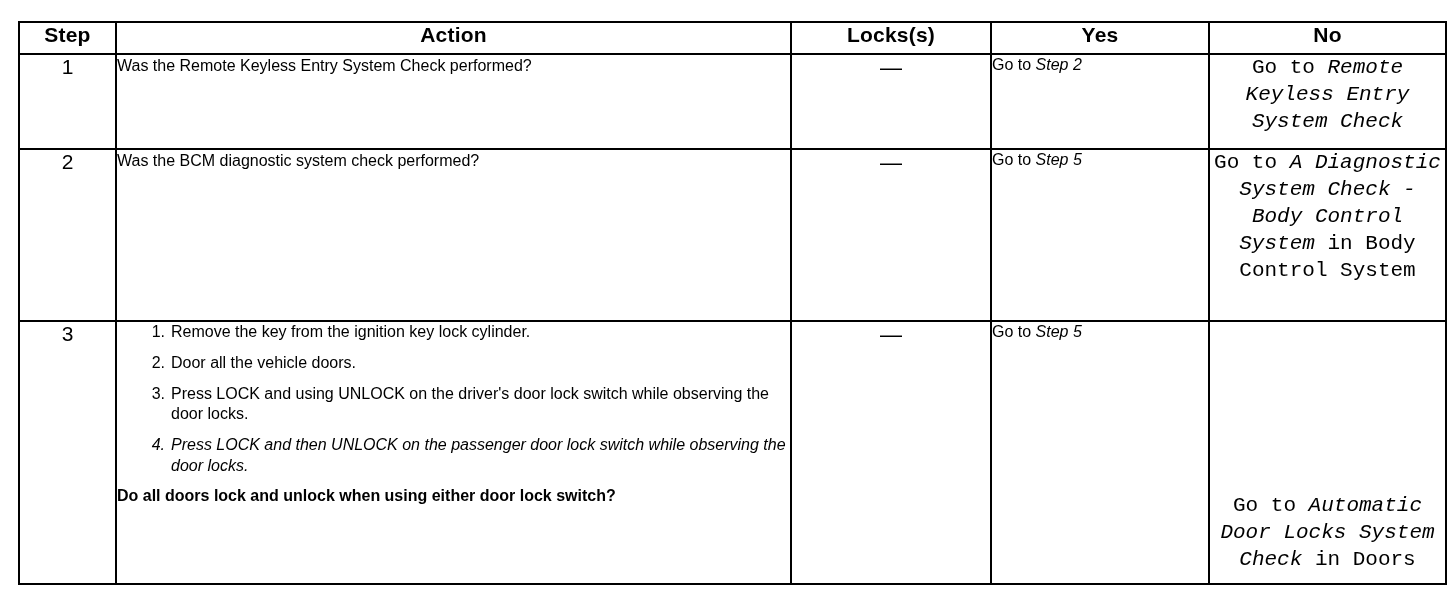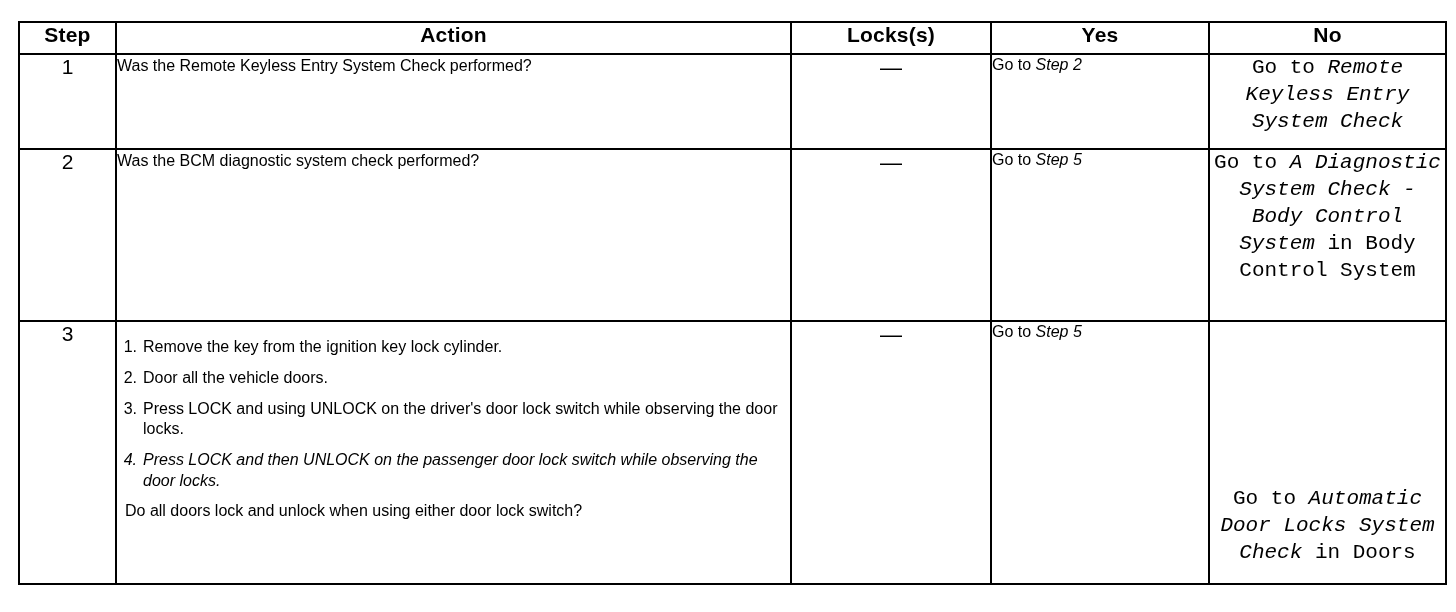--- a/index.html
+++ b/index.html
@@ -90,50 +90,51 @@
   td.no {
     text-align: center;
     vertical-align: top;
     font-size: 21px;
     line-height: 1.28;
     padding: 7px 8px 6px 8px;
     font-family: Liberation Mono, monospace;
   }
   td.no.bottom {
     vertical-align: bottom;
-    padding-bottom: 16px;
+    padding-bottom: 9px;
   }
 
   .ital { font-style: italic; }
 
   
   ol.steps {
-    margin: 15px 0 0 0;
-    padding: 0 0 0 26px;
+    margin: 0 0 0 0;
+    padding: 0 0 0 54px;
     list-style: none;
     counter-reset: li;
   }
   ol.steps > li {
     position: relative;
     margin: 0 0 10px 0;
     line-height: 1.3;
     counter-increment: li;
   }
   ol.steps > li:last-child { margin-bottom: 9px; font-style: italic; }
   ol.steps > li::before {
     content: counter(li) ".";
     position: absolute;
     left: -32px;
     width: 26px;
     text-align: right;
   }
 
   .closing-q {
-    margin: 8px;
+    margin: 0;
     line-height: 1.3;
+    font-weight: bold;
   }
 
   .emdash { font-size: 22px; }
 </style>
 </head>
 <body>
 
 <div id="page">
 
   <table class="diag">

